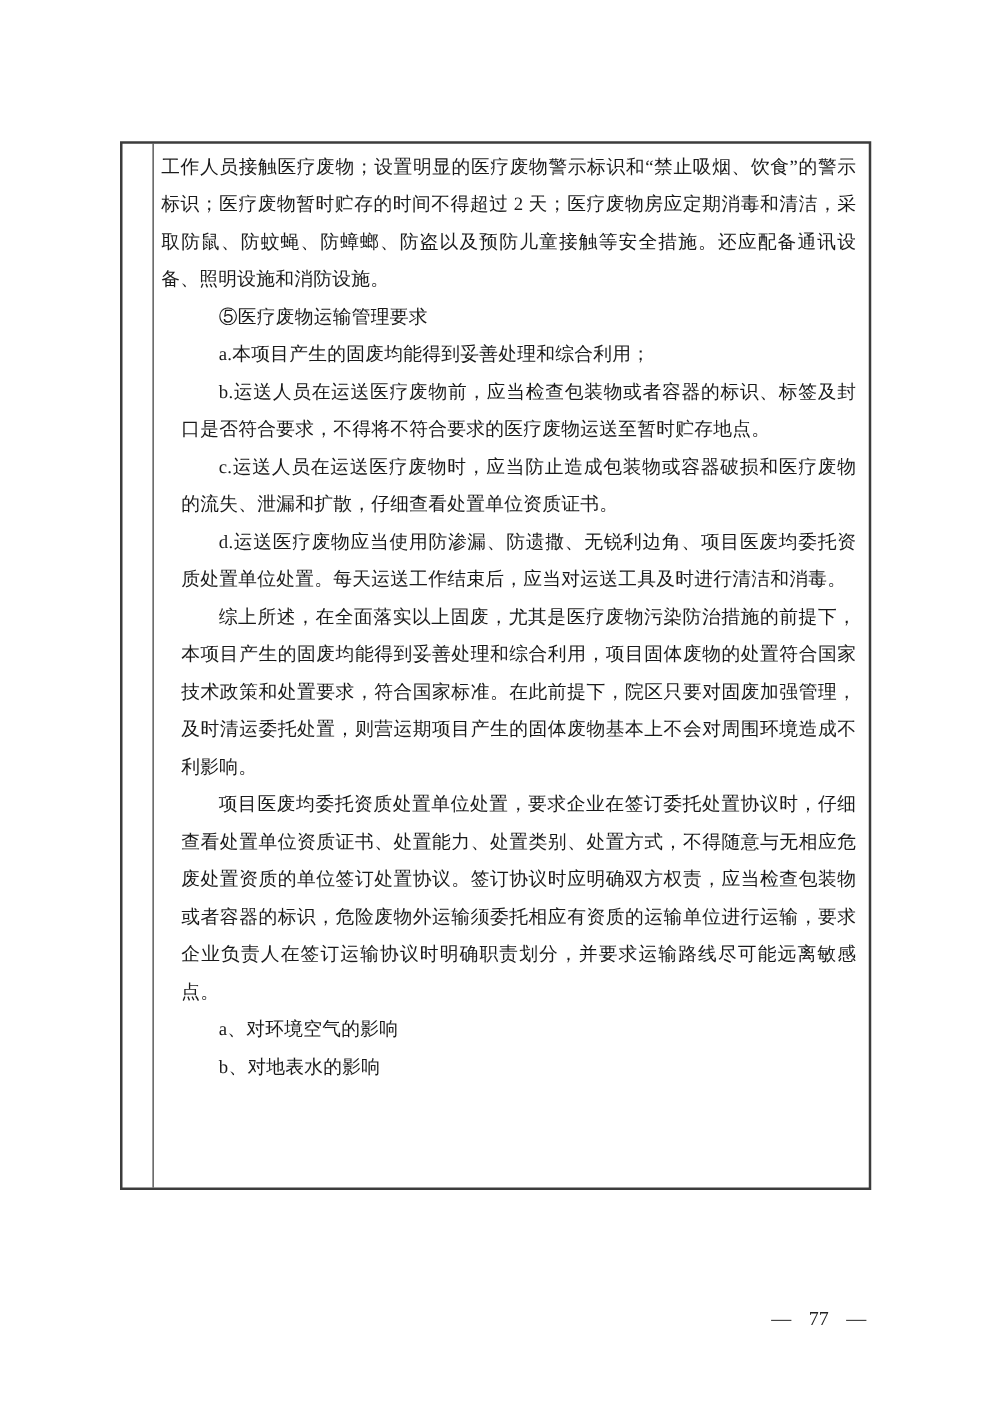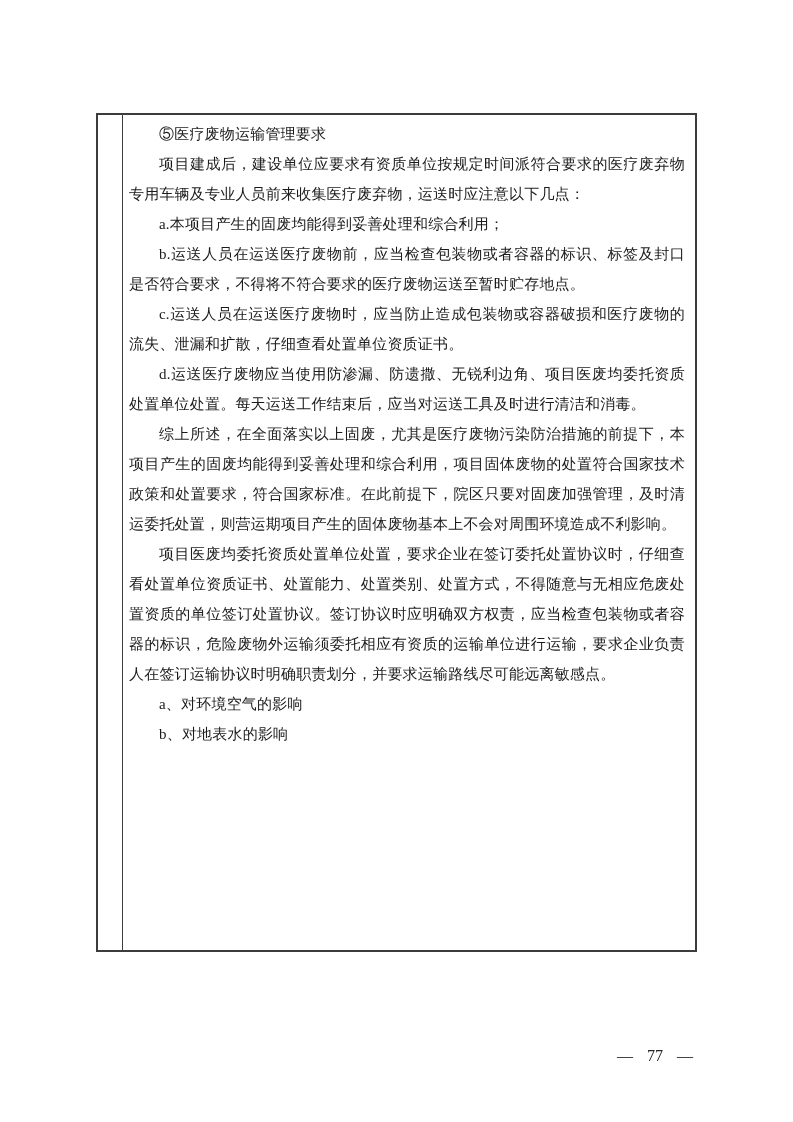--- a/index.html
+++ b/index.html
@@ -43,20 +43,21 @@
     margin: 0;
     font-size: 15px;
     line-height: 30px;
     text-align: justify;
     text-justify: inter-character;
     letter-spacing: 0.2px;
     color: #1a1a1a;
   }
   .para.indent {
     text-indent: 2em;
+    margin-left: 16px;
   }
   .page-footer {
     position: absolute;
     top: 1046px;
     right: 100px;
     font-size: 16px;
     line-height: 20px;
     color: #222222;
     display: flex;
     align-items: center;
@@ -65,22 +66,22 @@
   }
 </style>
 </head>
 <body>
 
 <div class="sheet">
 
   <div class="doc-table">
     <div class="stub-cell"></div>
     <div class="content-cell">
+      <p class="para">工作人员接触医疗废物；设置明显的医疗废物警示标识和“禁止吸烟、饮食”的警示标识；医疗废物暂时贮存的时间不得超过 2 天；医疗废物房应定期消毒和清洁，采取防鼠、防蚊蝇、防蟑螂、防盗以及预防儿童接触等安全措施。还应配备通讯设备、照明设施和消防设施。</p>
       <p class="para indent">⑤医疗废物运输管理要求</p>
-      <p class="para indent">项目建成后，建设单位应要求有资质单位按规定时间派符合要求的医疗废弃物专用车辆及专业人员前来收集医疗废弃物，运送时应注意以下几点：</p>
       <p class="para indent">a.本项目产生的固废均能得到妥善处理和综合利用；</p>
       <p class="para indent">b.运送人员在运送医疗废物前，应当检查包装物或者容器的标识、标签及封口是否符合要求，不得将不符合要求的医疗废物运送至暂时贮存地点。</p>
       <p class="para indent">c.运送人员在运送医疗废物时，应当防止造成包装物或容器破损和医疗废物的流失、泄漏和扩散，仔细查看处置单位资质证书。</p>
       <p class="para indent">d.运送医疗废物应当使用防渗漏、防遗撒、无锐利边角、项目医废均委托资质处置单位处置。每天运送工作结束后，应当对运送工具及时进行清洁和消毒。</p>
       <p class="para indent">综上所述，在全面落实以上固废，尤其是医疗废物污染防治措施的前提下，本项目产生的固废均能得到妥善处理和综合利用，项目固体废物的处置符合国家技术政策和处置要求，符合国家标准。在此前提下，院区只要对固废加强管理，及时清运委托处置，则营运期项目产生的固体废物基本上不会对周围环境造成不利影响。</p>
       <p class="para indent">项目医废均委托资质处置单位处置，要求企业在签订委托处置协议时，仔细查看处置单位资质证书、处置能力、处置类别、处置方式，不得随意与无相应危废处置资质的单位签订处置协议。签订协议时应明确双方权责，应当检查包装物或者容器的标识，危险废物外运输须委托相应有资质的运输单位进行运输，要求企业负责人在签订运输协议时明确职责划分，并要求运输路线尽可能远离敏感点。</p>
       <p class="para indent">a、对环境空气的影响</p>
       <p class="para indent">b、对地表水的影响</p>
     </div>
   </div>

